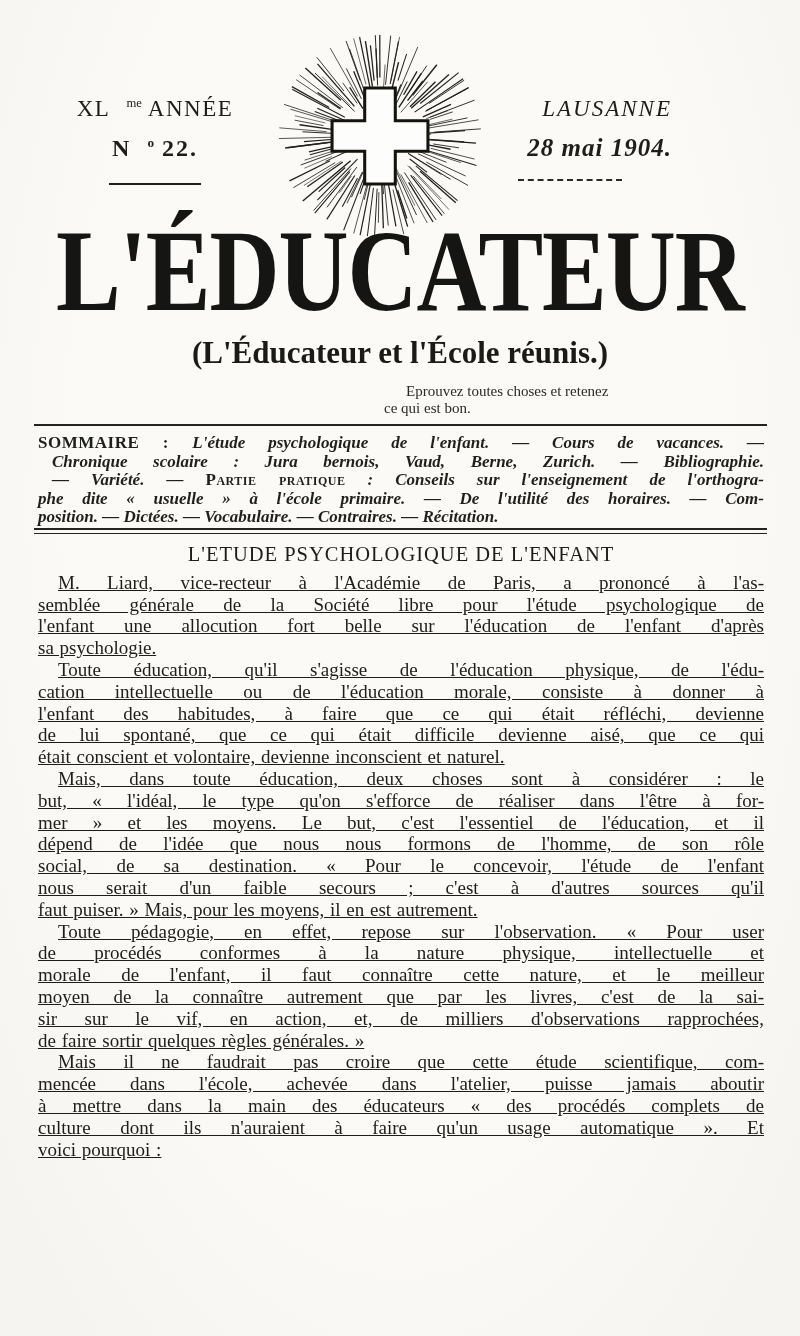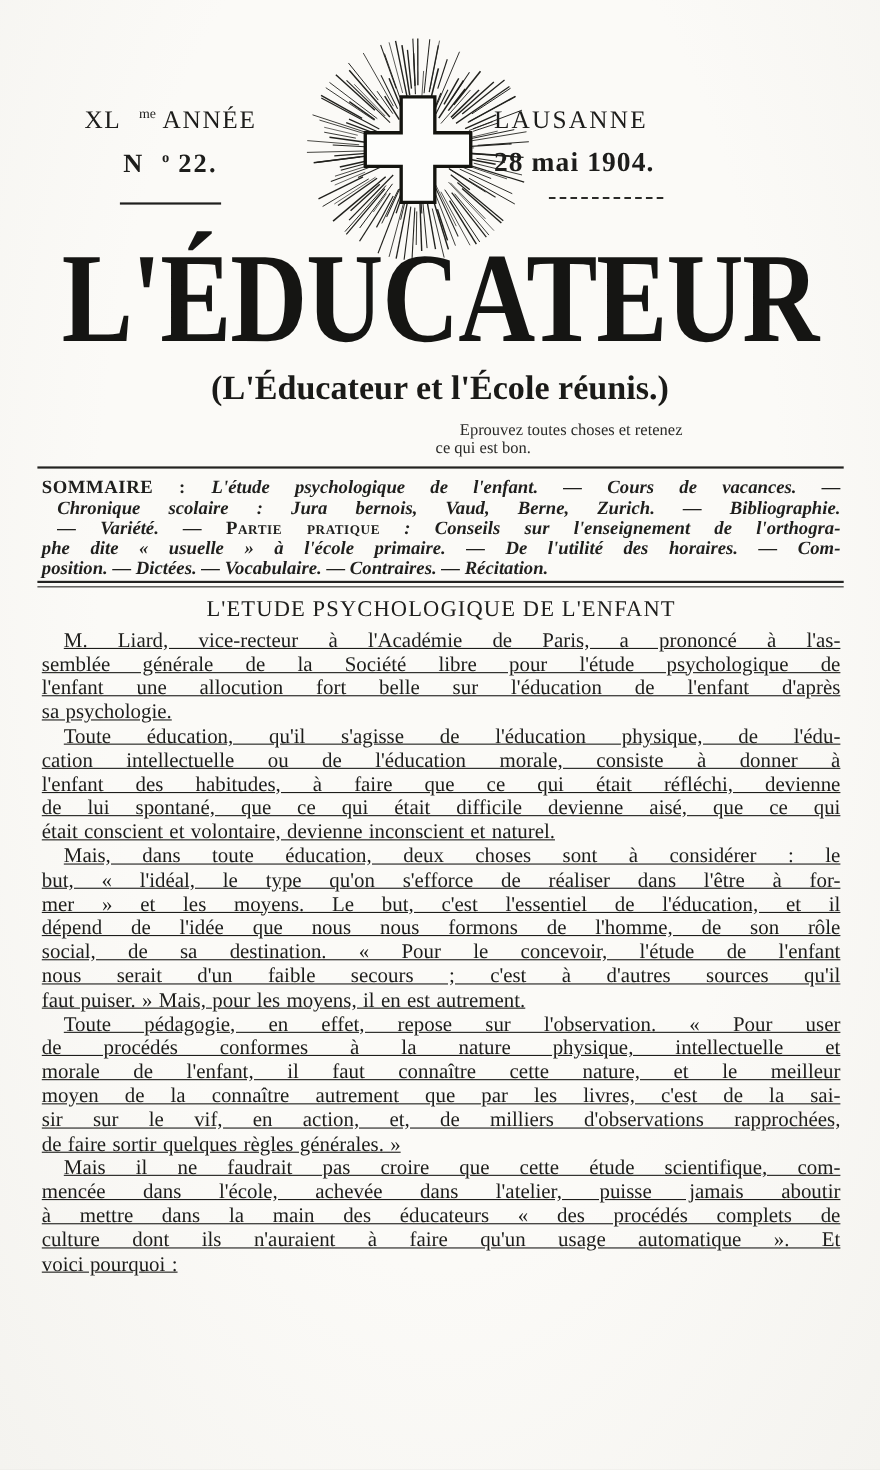--- a/index.html
+++ b/index.html
@@ -22,21 +22,21 @@
   .annee sup, .numero sup { font-size:0.55em; vertical-align:super; letter-spacing:0;margin-left:16px; }
   .numero { margin-top:13px; font-size:24px; font-weight:bold; letter-spacing:2px; white-space:nowrap; }
   .rule-solid {
     width:92px; margin:21px auto 0; border:0;
     border-top:2px solid #1f1f1d; height:0;
   }
   .emblem {
     position:absolute; left:278px; top:34px; width:204px; height:204px;
   }
   .mast-right {
-    position:absolute; left:449px; top:96px; width:204px; text-align:left;
+    position:absolute; left:468px; top:96px; width:204px; text-align:right;font-style:italic;
   }
   .city { font-size:23px; letter-spacing:2px; white-space:nowrap; }
   .date { margin-top:12px; font-size:25px; font-weight:bold; letter-spacing:1px; white-space:nowrap; }
   .rule-dash {
     width:104px; margin:17px auto 0; border:0;
     border-top:2px dashed #2a2a28; height:0;
   }
 
   
   .journal-title {
@@ -45,21 +45,21 @@
     transform:scaleY(1.2); transform-origin:50% 0;
     white-space:nowrap; letter-spacing:-1px;
     color:#151513;
   }
   .journal-subtitle {
     position:absolute; top:336px; left:0; width:100%;
     text-align:center; font-weight:bold; font-size:31px; line-height:1.1;
     color:#1a1a18;
   }
   .motto {
-    position:absolute; left:396px; top:383px; width:280px;
+    position:absolute; left:384px; top:383px; width:280px;
     font-size:15px; line-height:16.5px; color:#2a2a28;
   }
   .motto .m1 { padding-left:22px; }
 
   
   .rule-top {
     position:absolute; left:34px; right:33px; top:424px;
     border:0; border-top:2px solid #232321; height:0; margin:0;
   }
   .sommaire {

